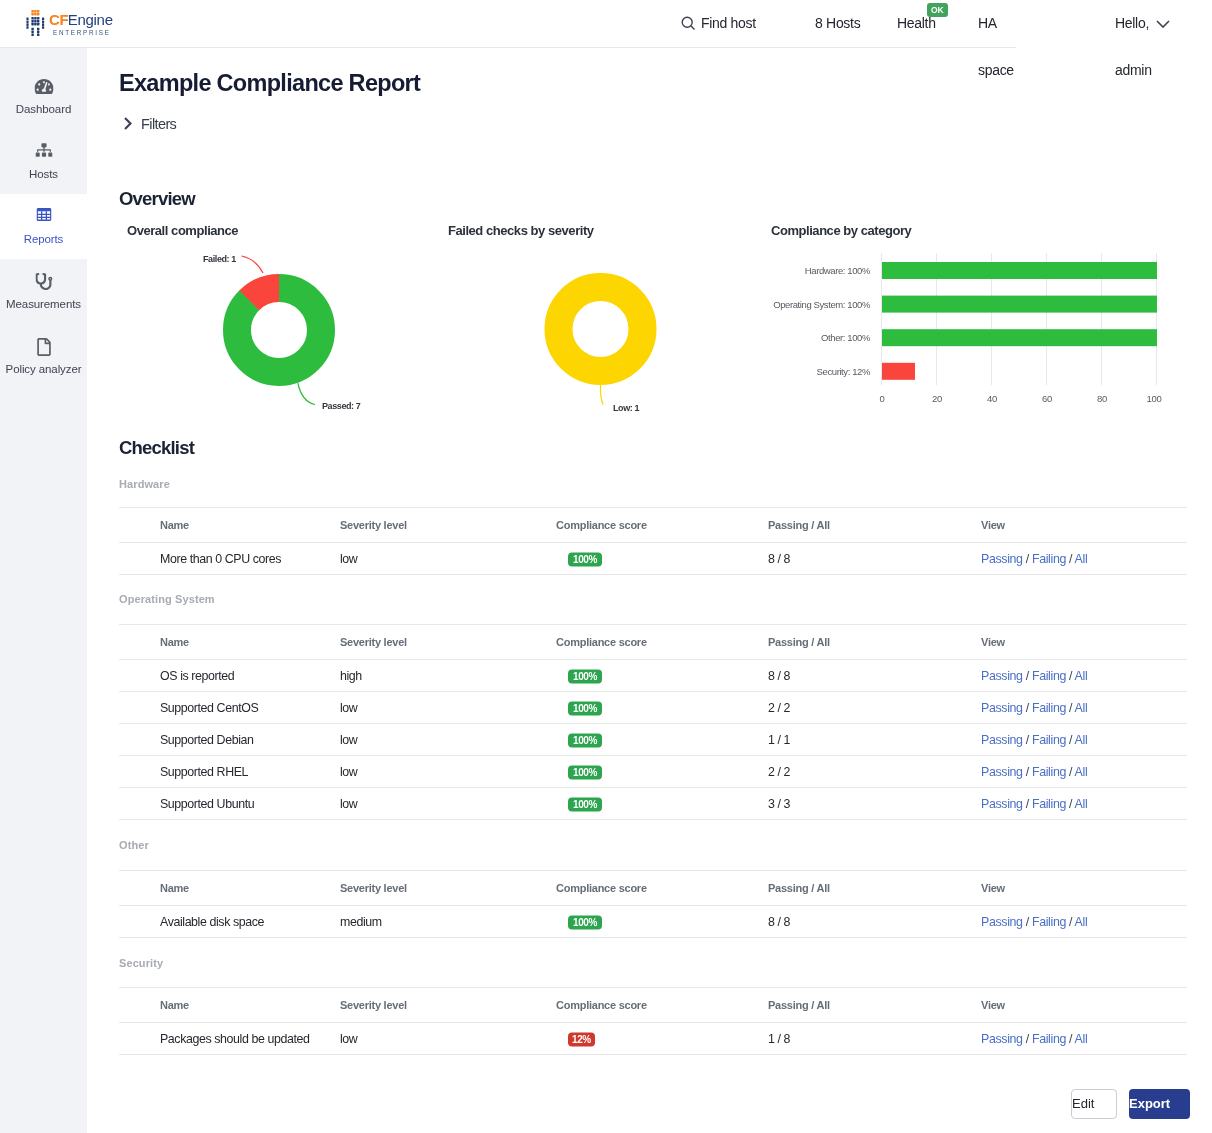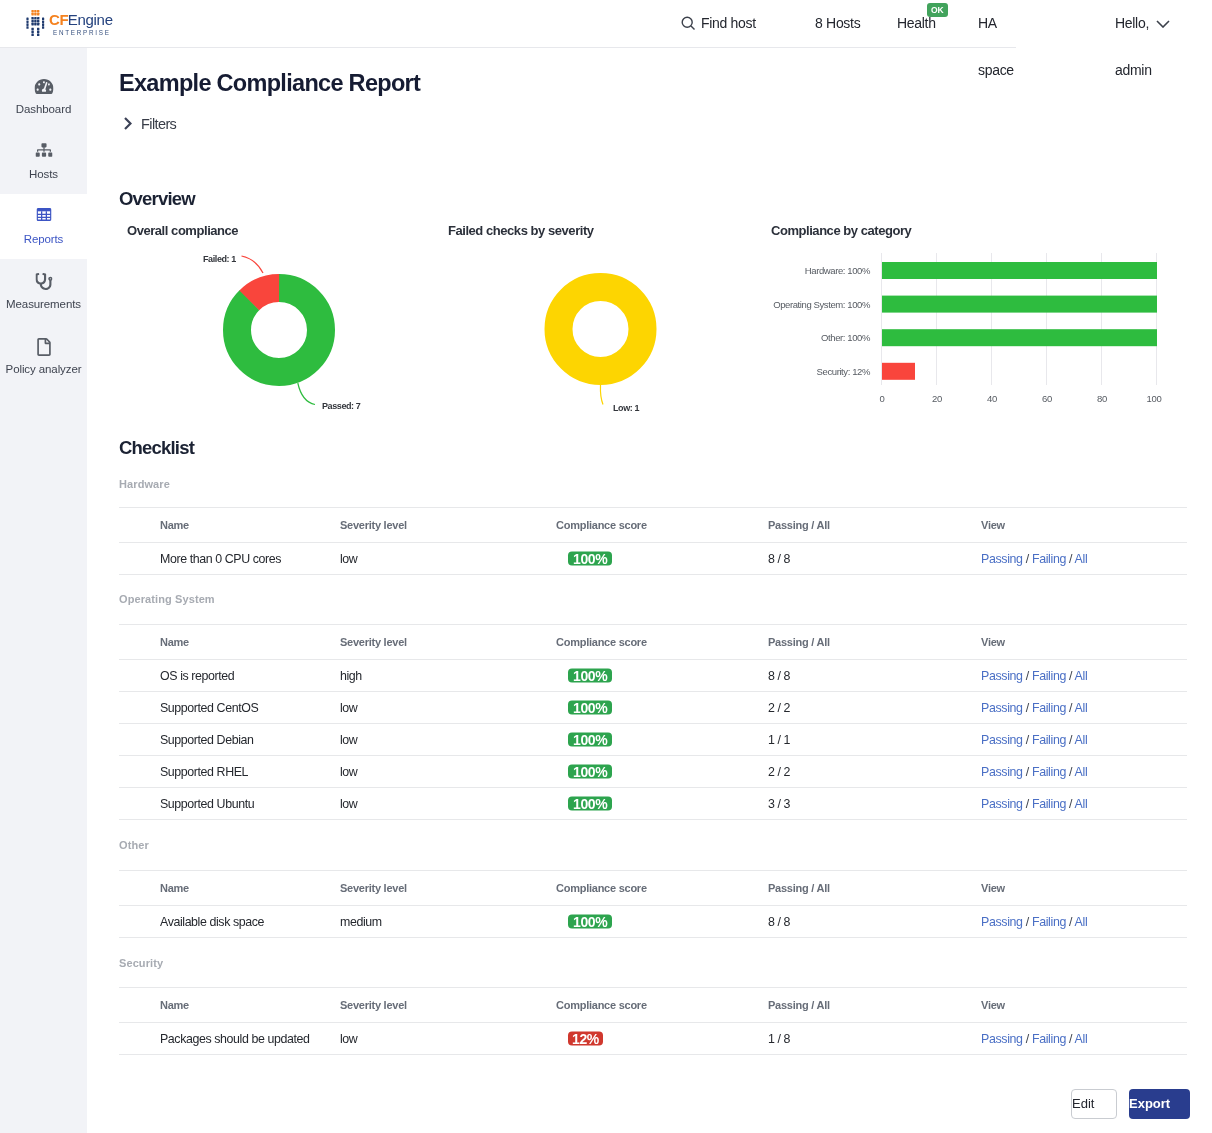--- a/index.html
+++ b/index.html
@@ -28,21 +28,21 @@
 
 
 .cat { position:absolute; left:32px; font-size:11px; font-weight:bold; color:#a7abb2; letter-spacing:0.1px; }
 .ctable { position:absolute; left:32px; width:1068px; }
 .thead { position:relative; height:36px; border-top:1px solid #e7e8ea; border-bottom:1px solid #e7e8ea; }
 .trow { position:relative; height:32px; border-bottom:1px solid #e7e8ea; }
 .c { position:absolute; top:50%; transform:translateY(-50%); white-space:nowrap; }
 .c1 { left:5px;padding-left:36px; } .c2 { left:221px; } .c3 { left:437px; } .c4 { left:649px; } .c5 { left:862px; }
 .thead .c { font-size:11px; font-weight:bold; color:#676d78; letter-spacing:-0.25px; }
 .trow .c { font-size:12.4px; color:#25282e; letter-spacing:-0.4px; }
-.badge { display:inline-block; margin-left:12px; padding:0 5px; height:14px; line-height:14px; border-radius:4px; font-size:14px; font-weight:bold; color:#fff; }
+.badge { display:inline-block; margin-left:12px; padding:0 5px; height:14px; line-height:14px; border-radius:4px; font-size:10px; font-weight:bold; color:#fff; }
 .bgreen { background:#2da44e; }
 .bred { background:#d0382e; }
 .trow .links, .trow .links .lnk { font-size:12.4px; color:#4a6fc5; letter-spacing:-0.35px; }
 .trow .links .sep { color:#3e434d; }
 
 
 .btn { position:absolute; height:30px; border-radius:4px; font-size:13px; line-height:30px; }
 #btnedit { left:984px; top:1042px; width:46px; background:#fff; border:1px solid #c9ccd1; color:#23262e; line-height:28px; }
 #btnexport { left:1042px; top:1042px; width:61px; background:#293d8e; color:#fff; font-weight:bold; }
 </style>

